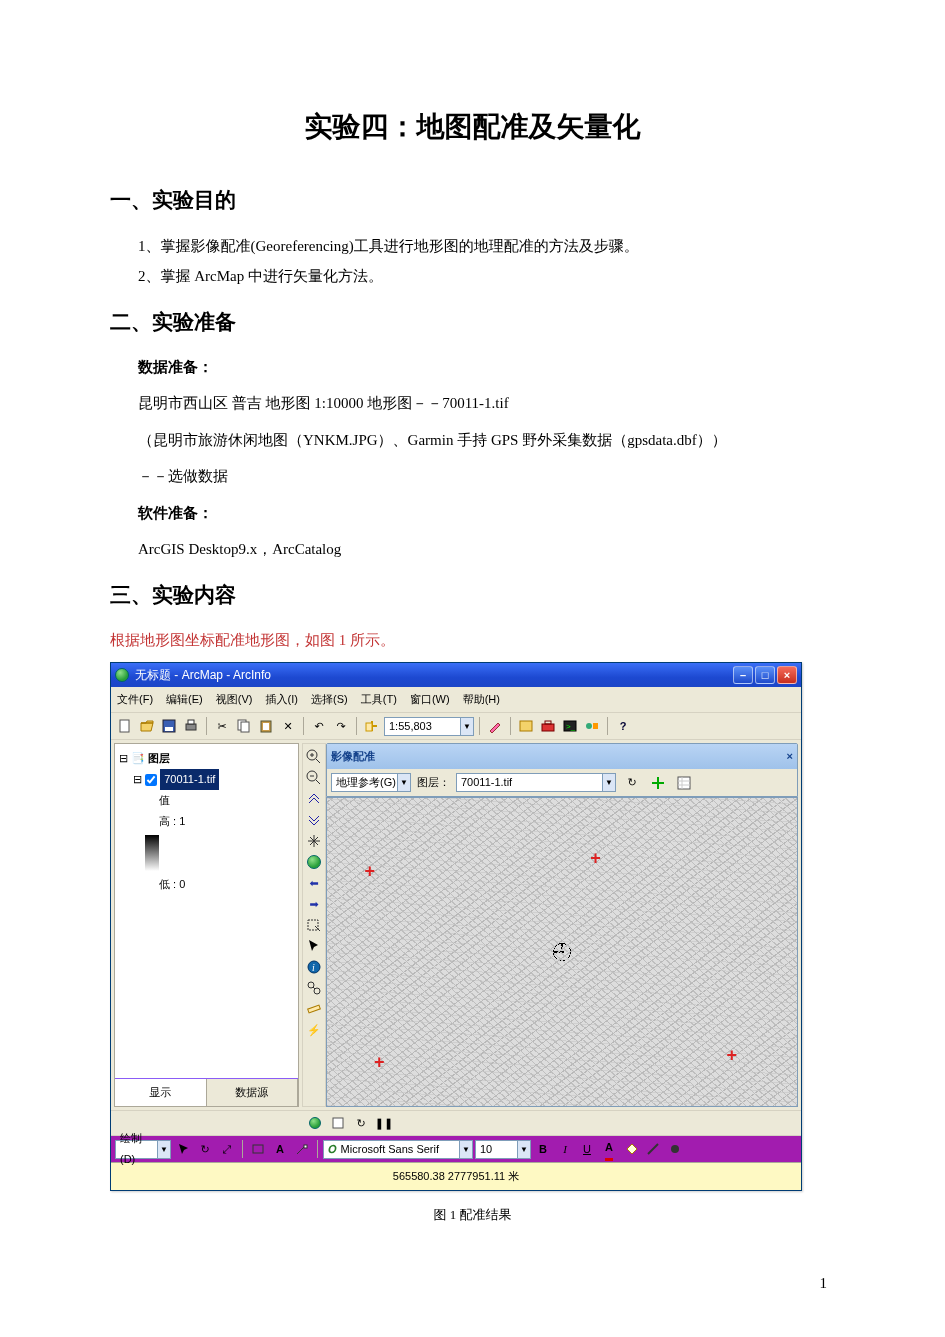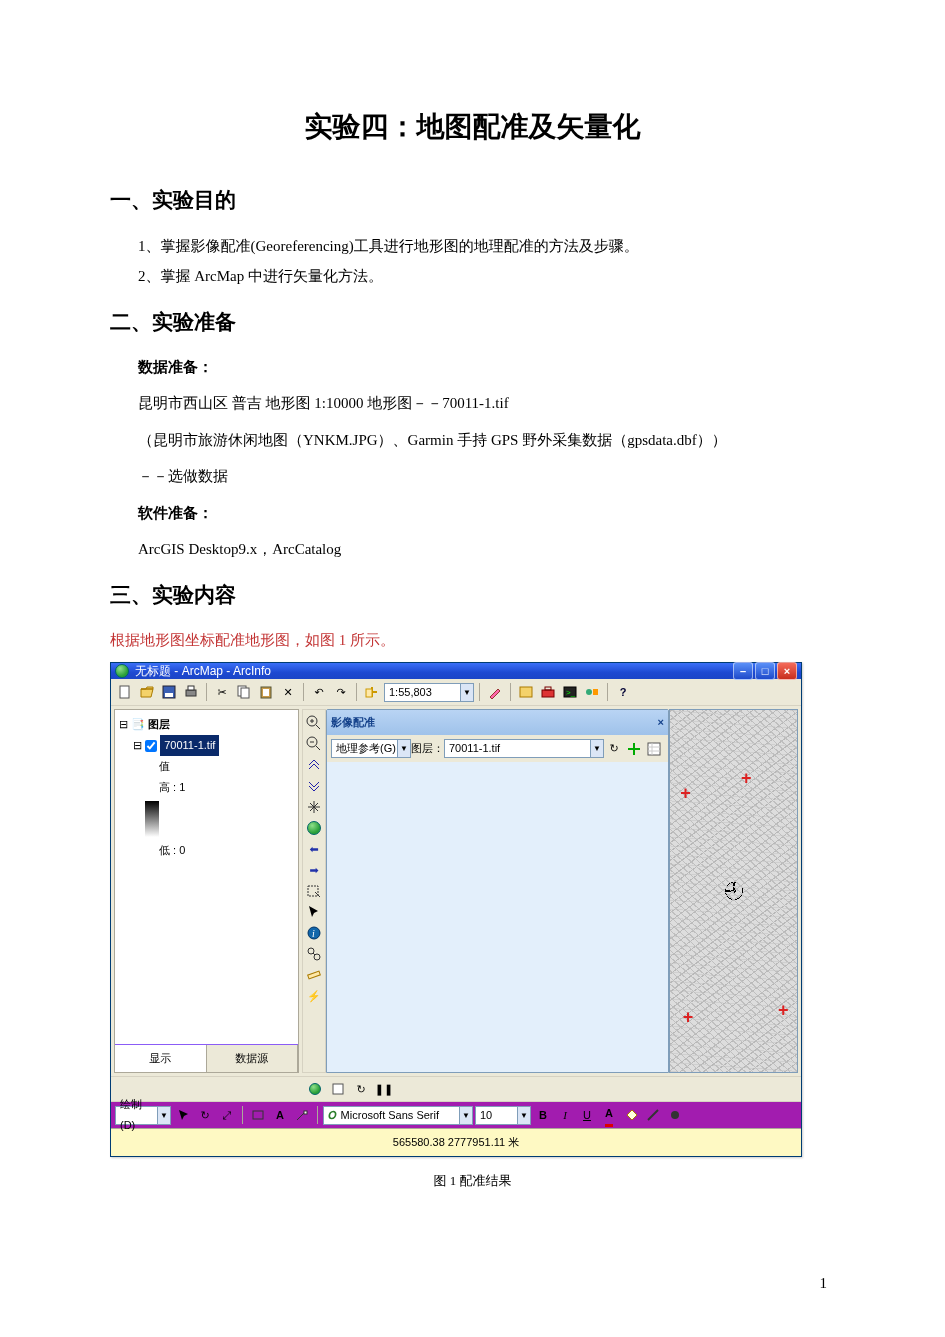--- a/index.html
+++ b/index.html
@@ -45,21 +45,21 @@
     border: 1px solid #003c74;
     font-family: "Microsoft YaHei", Tahoma, sans-serif;
     font-size: 11px;
     background: #ece9d8;
     box-shadow: 1px 1px 2px rgba(0,0,0,.2);
   }
   .titlebar {
     background: linear-gradient(#3a6ff7, #1d49d1 60%, #1b45c7);
     color: #fff;
     display: flex; align-items: center;
-    height: 16px; padding: 0 4px; gap: 6px;
+    height: 24px; padding: 0 4px; gap: 6px;
   }
   .titlebar .label { flex: 1; font-size: 12px; }
   .winbtns { display: flex; gap: 2px; }
   .winbtn {
     width: 20px; height: 18px; border: 1px solid #fff8;
     border-radius: 3px;
     display: flex; align-items: center; justify-content: center;
     font-size: 11px; font-weight: bold; color: #fff;
     background: linear-gradient(#5b90f8, #1e4acb);
   }
@@ -114,34 +114,34 @@
     width:14px; height:36px;
     background:linear-gradient(#000,#fff);
     margin:3px 0 3px 26px;
   }
   .vtoolbar {
     width:24px; background:#ece9d8; padding:3px 1px;
     display:flex; flex-direction:column; gap:1px;
     border:1px solid #d6d2c2; margin:3px 0;
   }
   .mapzone {
-    flex:1; margin:3px 3px 3px 0; display:flex; flex-direction:row;
+    flex:1; margin:3px 3px 3px 0; display:flex; flex-direction:column;
   }
   .georef {
     background:#e3effb; border:1px solid #7f9db9;
     border-radius:2px 2px 0 0;
   }
   .georef-title {
     background:linear-gradient(#b9d4f4,#9fc2ea);
     color:#15428b; font-weight:bold;
     display:flex; align-items:center; padding:2px 4px;
   }
   .georef-title .gtlabel { flex:1; }
   .georef-body {
-    display:flex; align-items:center; padding:3px 4px;
+    display:flex; align-items:center; gap:6px; padding:3px 4px;
     background:#ece9d8;
   }
   .map {
     flex:1; background:#ddd;
     background-image:
       repeating-linear-gradient(42deg,#bfbfbf 0 1px,transparent 1px 5px),
       repeating-linear-gradient(-37deg,#b8b8b8 0 1px,transparent 1px 7px),
       repeating-linear-gradient(4deg,#cfcfcf 0 1px,transparent 1px 9px),
       radial-gradient(circle at 50% 50%, transparent 8px, #000 8px 9px, transparent 9px),
       linear-gradient(#000,#000), linear-gradient(#000,#000);
@@ -201,20 +201,30 @@
   <div class="titlebar">
     <span class="globe-icon"></span>
     <span class="label">无标题 - ArcMap - ArcInfo</span>
     <div class="winbtns">
       <div class="winbtn">–</div>
       <div class="winbtn">□</div>
       <div class="winbtn red">×</div>
     </div>
   </div>
 
+  <div class="menubar">
+    <span>文件(F)</span>
+    <span>编辑(E)</span>
+    <span>视图(V)</span>
+    <span>插入(I)</span>
+    <span>选择(S)</span>
+    <span>工具(T)</span>
+    <span>窗口(W)</span>
+    <span>帮助(H)</span>
+  </div>
 
   <div class="toolbar">
     <span class="tbtn">
           <svg width="14" height="14">
             <rect x="2" y="1" width="9" height="12" fill="#fff" stroke="#555"></rect>
           </svg>
         </span>
     <span class="tbtn">
           <svg width="14" height="14">
             <path d="M1 4h5l1-2h6v2H1z M1 4h12l-2 8H1z" fill="#f4d26a" stroke="#aa7a00"></path>

